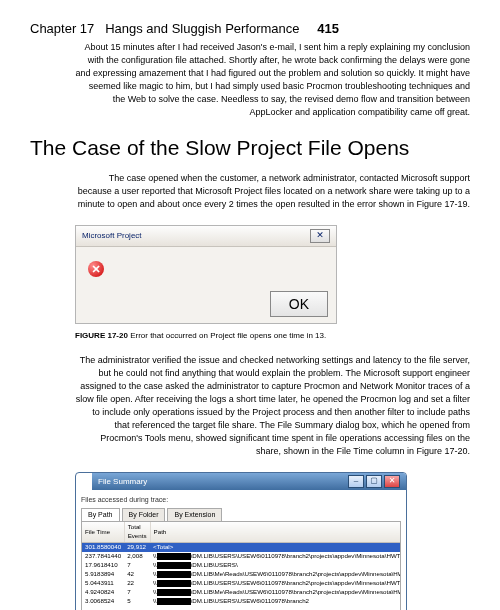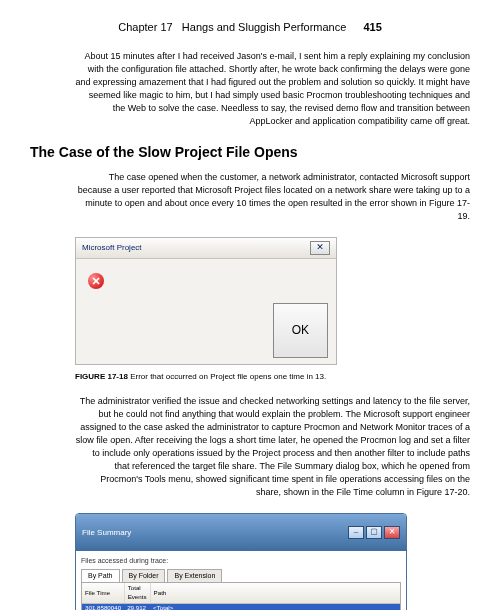--- a/index.html
+++ b/index.html
@@ -9,37 +9,37 @@
     background: #fff;
     width: 500px;
     color: #000;
     font-size: 9px;
     line-height: 1.45;
   }
   .page {
     padding: 20px 30px 15px 30px;
   }
   .header-line {
-    text-align: center;
-    font-size: 11px;
-    margin-bottom: 14px;
+    text-align: left;
+    font-size: 13px;
+    margin-bottom: 2px;
   }
   .header-line .num {
     font-weight: bold;
     margin-left: 14px;
   }
   .body-p {
     margin: 0 0 14px 45px;
     text-align: right;
     font-size: 9px;
   }
   h2.section {
     font-family: Arial, sans-serif;
-    font-weight: bold;
-    font-size: 14px;
+    font-weight: normal;
+    font-size: 21px;
     margin: 10px 0 8px 0;
   }
   
   .fig-error {
     margin-left: 45px;
     width: 260px;
     border: 1px solid #b5b5b5;
     background: #f4f2ee;
   }
   .fig-error .titlebar {
@@ -80,45 +80,46 @@
     font-size: 11px;
   }
   .fig-error .buttons {
     text-align: right;
     padding: 6px 8px;
   }
   .btn {
     display: inline-block;
     border: 1px solid #888;
     background: linear-gradient(#fafafa,#e4e4e4);
-    padding: 18px 18px;
-    font-size: 12px;
+    padding: 2px 18px;
+    font-size: 14px;
   }
   .caption {
     margin: 6px 0 12px 45px;
     font-size: 8px;
   }
   .caption b { font-weight: bold; }
   
   .fig-fs {
     margin-left: 45px;
     width: 330px;
     border: 1px solid #4a6f9b;
     border-radius: 4px;
     background: #fff;
     overflow: hidden;
   }
   .fs-title {
     background: linear-gradient(#7aa7d7,#3f6da0);
     color: #fff;
     font-size: 8px;
-    padding: 12px 6px;
+    padding: 2px 6px;
     display: flex;
     justify-content: space-between;
     align-items: center;
+    margin-left: 16px;
   }
   .fs-winicons {
     display: flex;
     gap: 2px;
   }
   .fs-winicons span {
     width: 14px;
     height: 11px;
     border: 1px solid #2a4e76;
     background: linear-gradient(#e8f0fb,#b4cef0);
@@ -195,37 +196,37 @@
   <div class="header-line">
     <span>Chapter 17</span>&nbsp;&nbsp;
     <span>Hangs and Sluggish Performance</span>
     <span class="num">415</span>
   </div>
 
   <p class="body-p">About 15 minutes after I had received Jason's e-mail, I sent him a reply explaining my conclusion with the configuration file attached. Shortly after, he wrote back confirming the delays were gone and expressing amazement that I had figured out the problem and solution so quickly. It might have seemed like magic to him, but I had simply used basic Procmon troubleshooting techniques and the Web to solve the case. Needless to say, the revised demo flow and transition between AppLocker and application compatibility came off great.</p>
 
   <h2 class="section">The Case of the Slow Project File Opens</h2>
 
-  <p class="body-p">The case opened when the customer, a network administrator, contacted Microsoft support because a user reported that Microsoft Project files located on a network share were taking up to a minute to open and about once every 10 times the open resulted in the error shown in Figure 17-19.</p>
+  <p class="body-p">The case opened when the customer, a network administrator, contacted Microsoft support because a user reported that Microsoft Project files located on a network share were taking up to a minute to open and about once every 2 times the open resulted in the error shown in Figure 17-19.</p>
 
   <div class="fig-error">
     <div class="titlebar">
       <span>Microsoft Project</span>
       <span class="closebox">✕</span>
     </div>
     <div class="body">
       <div class="err-icon">✕</div>
     </div>
     <div class="buttons">
       <span class="btn">OK</span>
     </div>
   </div>
 
   <p class="caption">
-    <b>FIGURE 17-18</b><span> Error that occurred on Project file opens one time in 13.</span>
+    <b>FIGURE 17-20</b><span> Error that occurred on Project file opens one time in 13.</span>
   </p>
 
   <p class="body-p">The administrator verified the issue and checked networking settings and latency to the file server, but he could not find anything that would explain the problem. The Microsoft support engineer assigned to the case asked the administrator to capture Procmon and Network Monitor traces of a slow file open. After receiving the logs a short time later, he opened the Procmon log and set a filter to include only operations issued by the Project process and then another filter to include paths that referenced the target file share. The File Summary dialog box, which he opened from Procmon's Tools menu, showed significant time spent in file operations accessing files on the share, shown in the File Time column in Figure 17-20.</p>
 
   <div class="fig-fs">
     <div class="fs-title">
       <span>File Summary</span>
       <div class="fs-winicons">
         <span>–</span>
         <span>▢</span>

